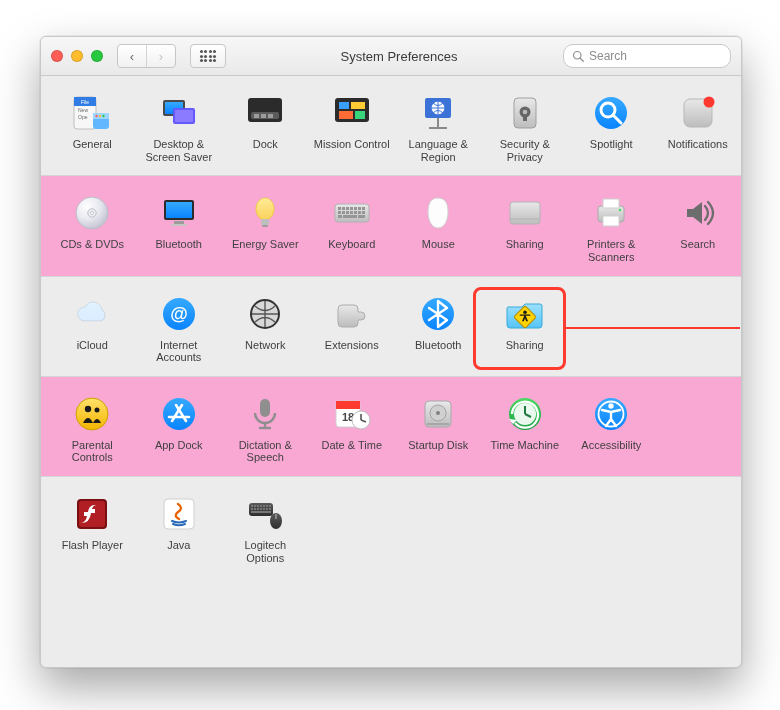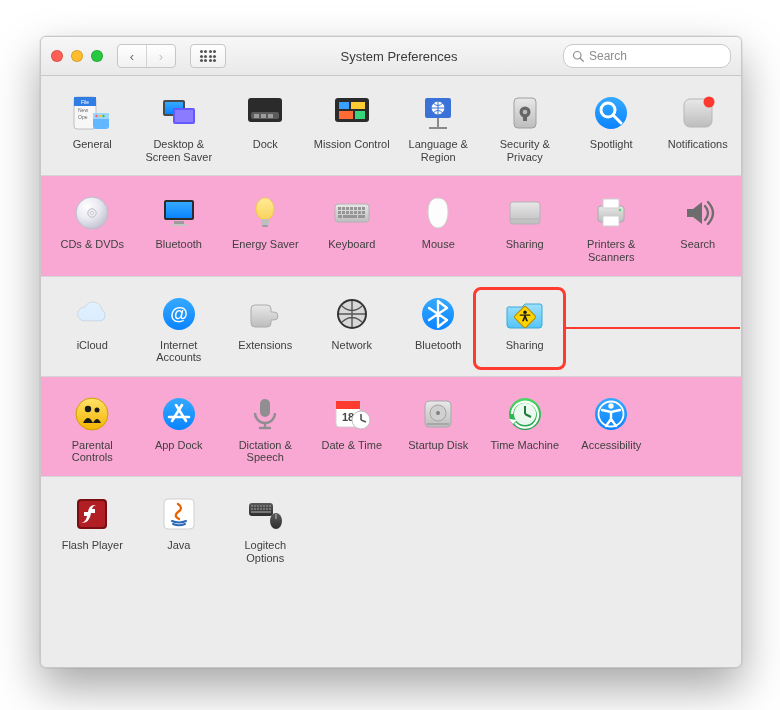--- a/index.html
+++ b/index.html
@@ -339,32 +339,32 @@
             <div class="icon-box">
               <svg>
                 <use href="#ic-internet"></use>
               </svg>
             </div>
             <div class="label">Internet Accounts</div>
           </div>
           <div class="cell">
             <div class="icon-box">
               <svg>
+                <use href="#ic-network"></use>
+              </svg>
+            </div>
+            <div class="label">Network</div>
+          </div>
+          <div class="cell">
+            <div class="icon-box">
+              <svg>
                 <use href="#ic-extensions"></use>
               </svg>
             </div>
             <div class="label">Extensions</div>
-          </div>
-          <div class="cell">
-            <div class="icon-box">
-              <svg>
-                <use href="#ic-network"></use>
-              </svg>
-            </div>
-            <div class="label">Network</div>
           </div>
           <div class="cell">
             <div class="icon-box">
               <svg>
                 <use href="#ic-bluetooth"></use>
               </svg>
             </div>
             <div class="label">Bluetooth</div>
           </div>
           <div class="cell">

